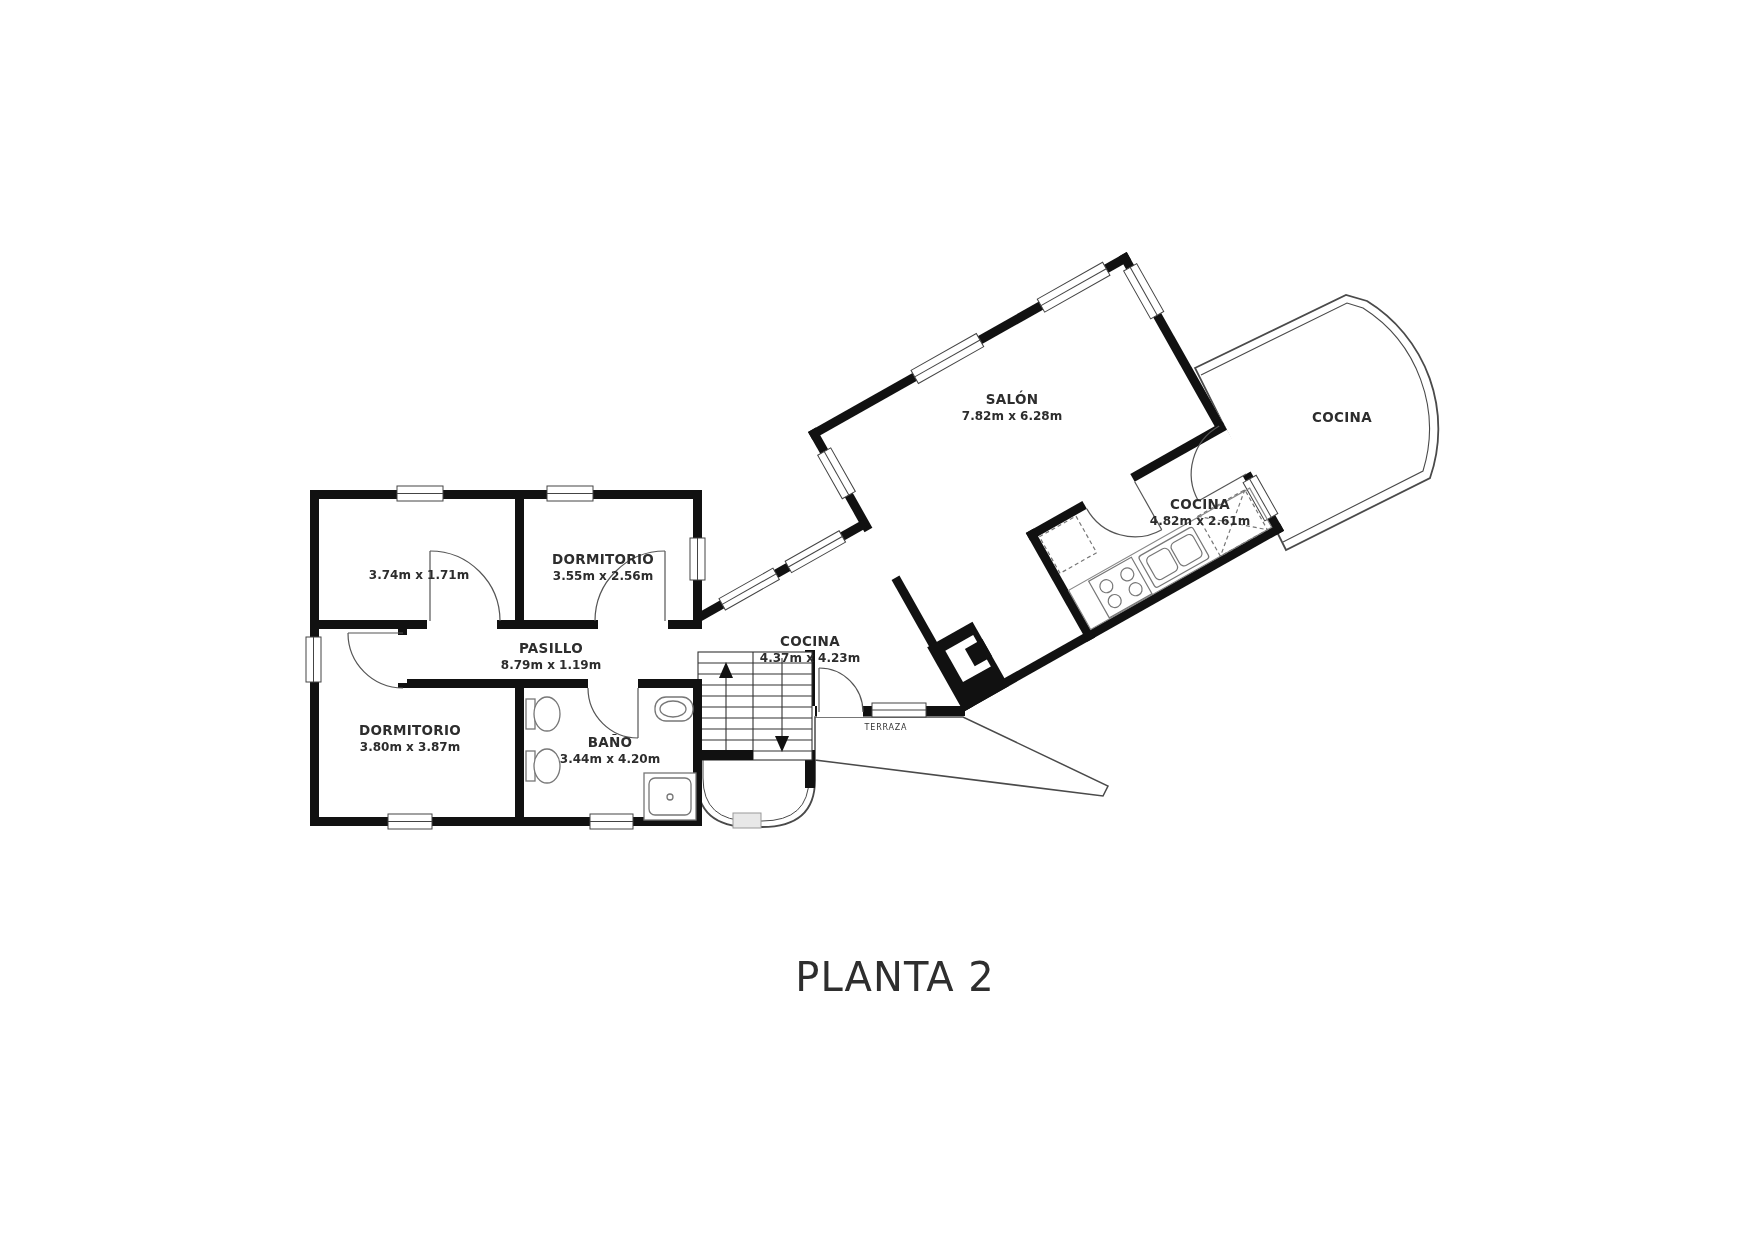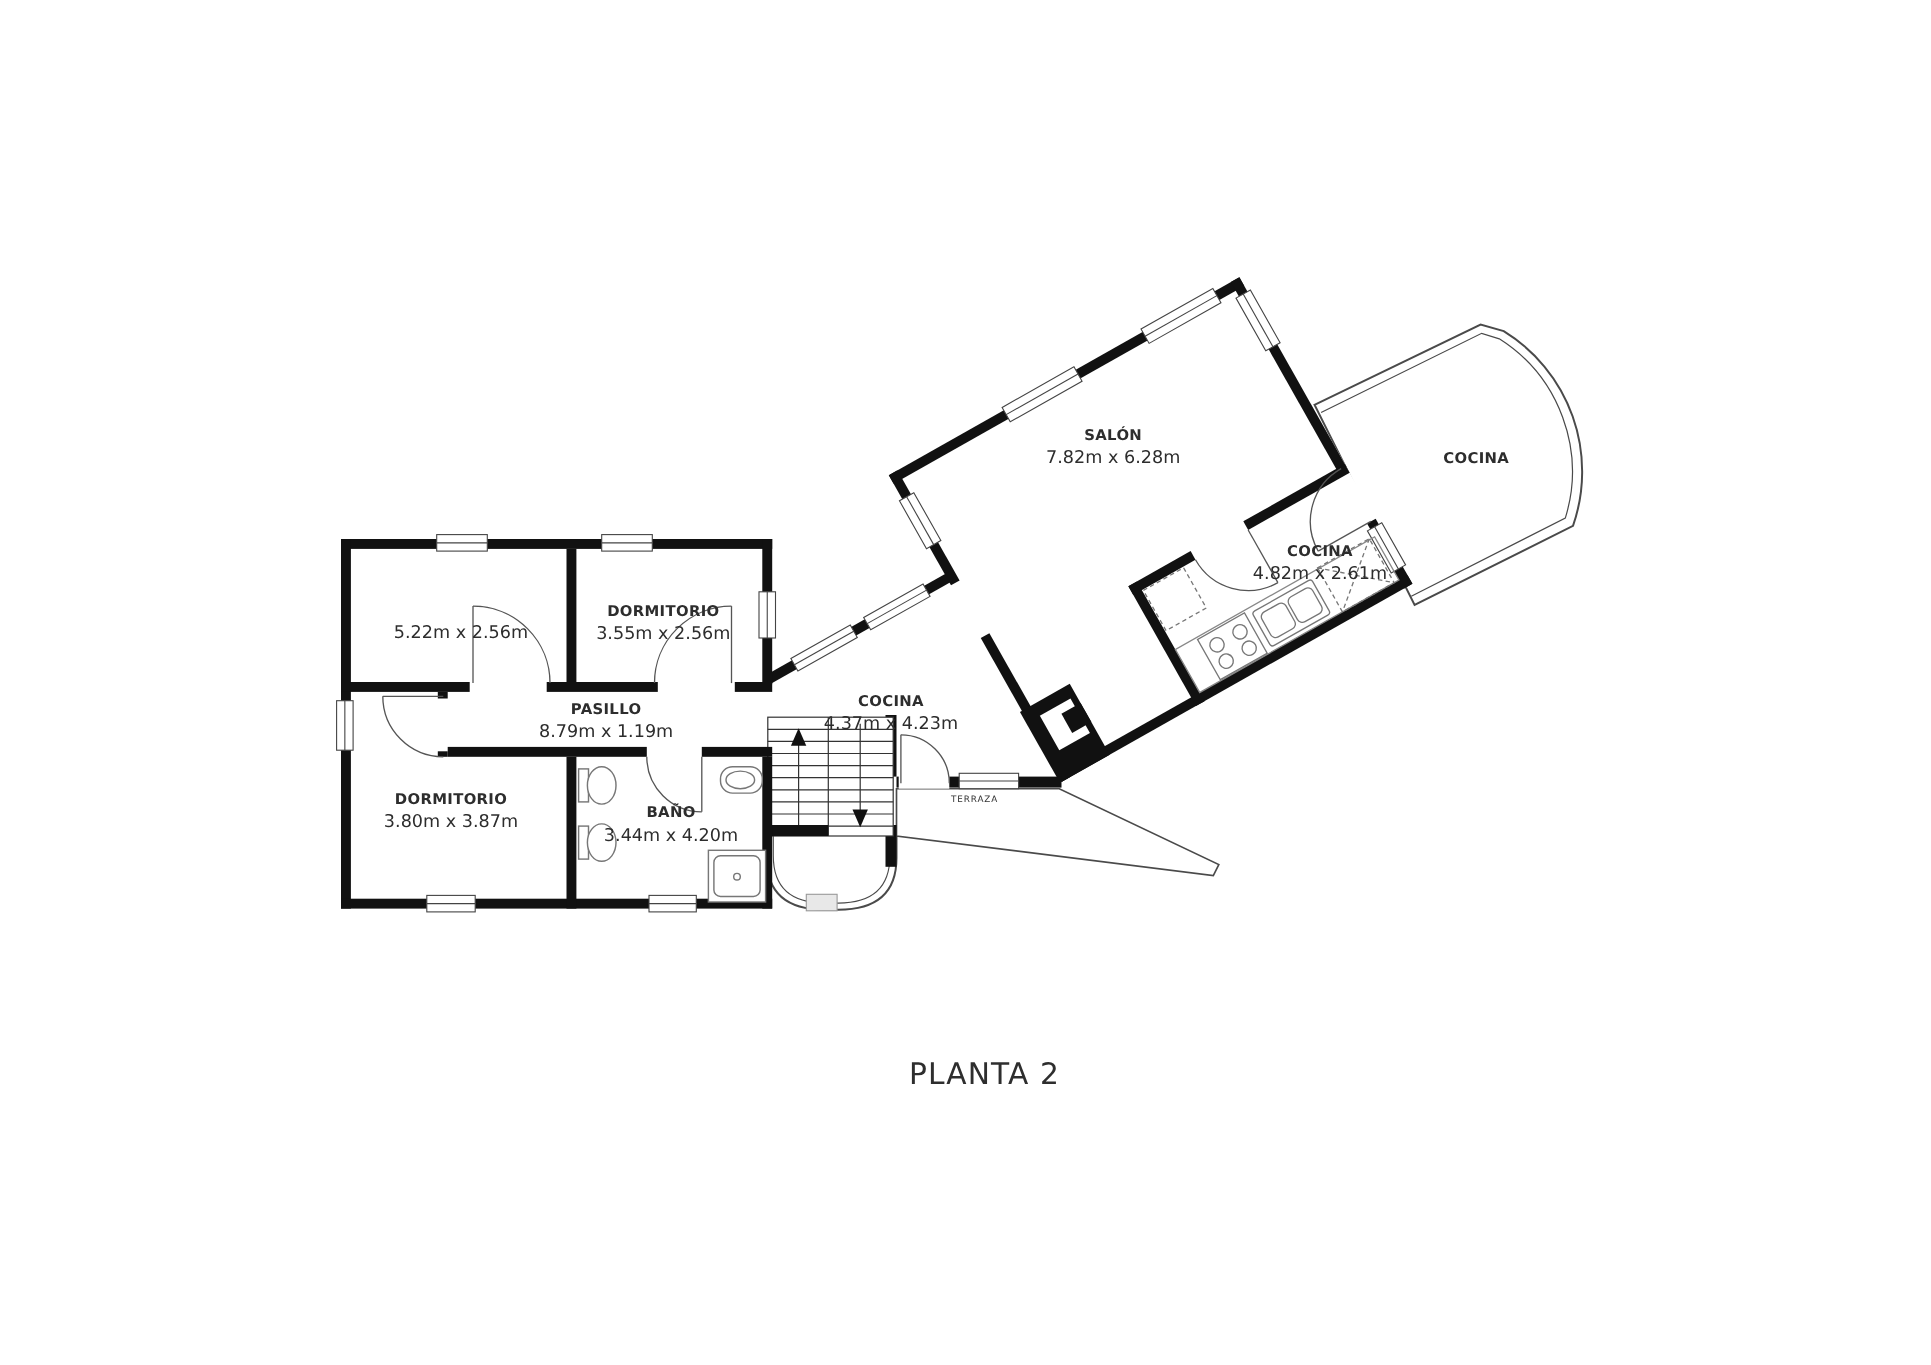--- a/index.html
+++ b/index.html
@@ -14,29 +14,29 @@
   .room-label{
     position:absolute;
     transform:translate(-50%,-50%);
     text-align:center;
     color:#2d2d2d;
     line-height:1.35;
     white-space:nowrap;
     pointer-events:none;
   }
   .room-label .rname{font-size:13.5px;font-weight:700;letter-spacing:.3px;}
-  .room-label .rdims{font-size:16px;font-weight:400;}
+  .room-label .rdims{font-size:12px;font-weight:700;}
   .tiny-label{
     position:absolute;transform:translate(-50%,-50%);
     font-size:8px;font-weight:400;letter-spacing:.8px;color:#333;
     white-space:nowrap;pointer-events:none;
   }
   .plan-title{
     position:absolute;transform:translate(-50%,-50%);
-    font-size:27px;font-weight:500;color:#2e2e2e;letter-spacing:1px;
+    font-size:40px;font-weight:500;color:#2e2e2e;letter-spacing:1px;
     white-space:nowrap;
   }
 </style>
 </head>
 <body>
 
 <div id="canvas">
 
   <svg id="plan-svg" width="1755" height="1241" viewBox="0 0 1755 1241">
 
@@ -229,21 +229,21 @@
   <div class="tiny-label" style="left:886px;top:727px">
     <span>TERRAZA</span>
   </div>
 
   <div class="room-label" style="left:603px;top:567px">
     <div class="rname">DORMITORIO</div>
     <div class="rdims">3.55m x 2.56m</div>
   </div>
 
   <div class="room-label" style="left:419px;top:575px">
-    <div class="rdims">5.22m x 2.56m</div>
+    <div class="rdims">3.74m x 1.71m</div>
   </div>
 
   <div class="room-label" style="left:551px;top:656px">
     <div class="rname">PASILLO</div>
     <div class="rdims">8.79m x 1.19m</div>
   </div>
 
   <div class="room-label" style="left:810px;top:649px">
     <div class="rname">COCINA</div>
     <div class="rdims">4.37m x 4.23m</div>

